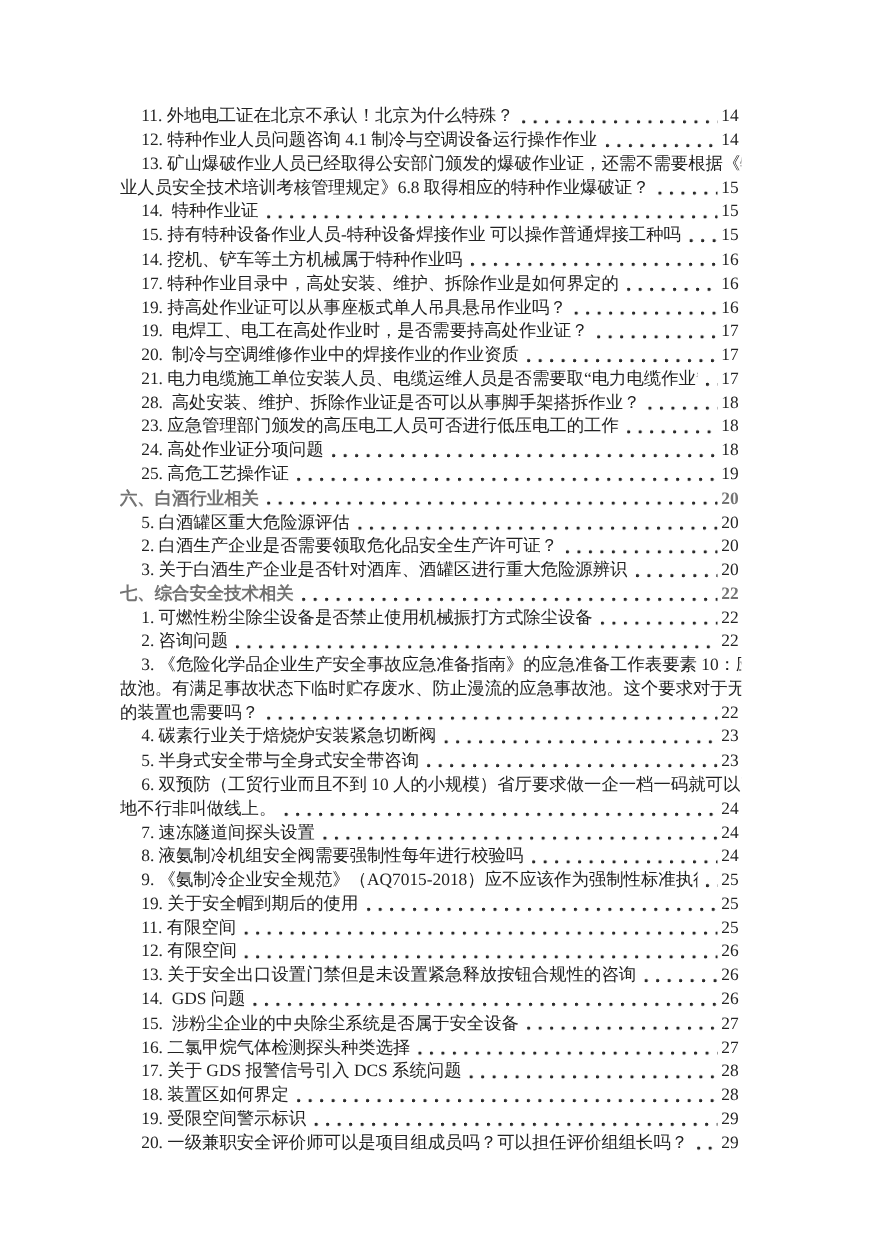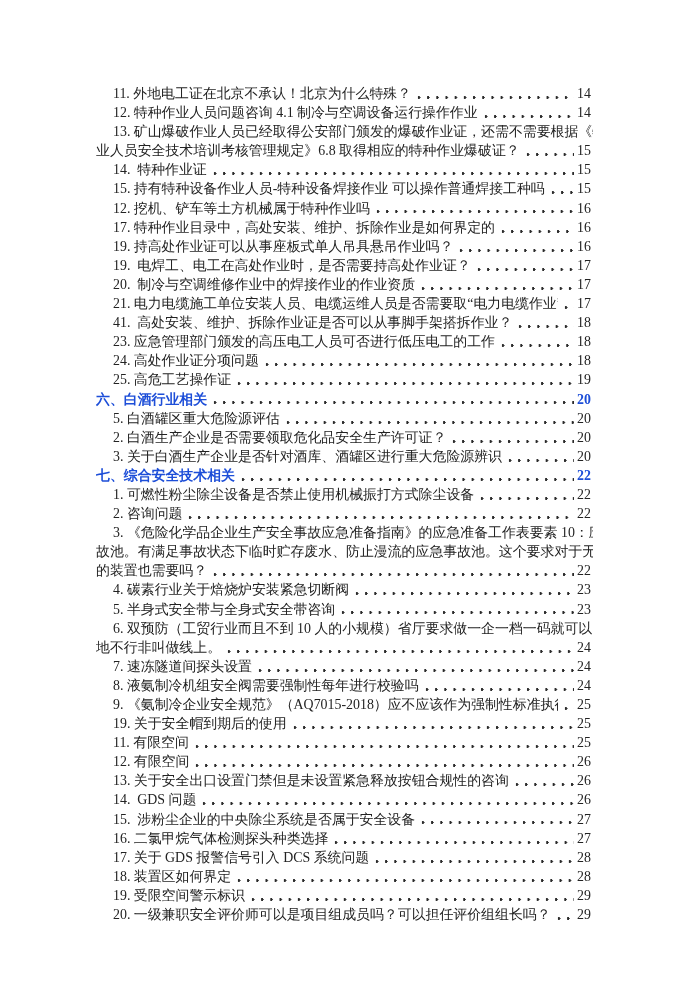--- a/index.html
+++ b/index.html
@@ -19,21 +19,21 @@
     position: absolute;
     left: 96px;
     top: 84px;
     width: 497px;
     font-size: 13.9px;
     line-height: 19.1px;
     color: #222222;
     letter-spacing: 0;
   }
   .entry { }
-  .entry.section { font-weight: 700; color: #1d4ed8; }
+  .entry.section { font-weight: 700; color: #737373; }
   .line {
     white-space: pre;
     overflow: hidden;
   }
   .line.indent { padding-left: 17px; }
   .line.last { display: flex; }
   .line.last .t {
     flex: 0 1 auto;
     white-space: pre;
     overflow: hidden;
@@ -69,39 +69,39 @@
         <div class="line indent">13. 矿山爆破作业人员已经取得公安部门颁发的爆破作业证，还需不需要根据《特种作</div>
         <div class="line last"><span class="t">业人员安全技术培训考核管理规定》6.8 取得相应的特种作业爆破证？</span><span class="dots"></span><span class="pg">15</span></div>
       </div>
       <div class="entry">
         <div class="line indent last"><span class="t">14.  特种作业证</span><span class="dots"></span><span class="pg">15</span></div>
       </div>
       <div class="entry">
         <div class="line indent last"><span class="t">15. 持有特种设备作业人员-特种设备焊接作业 可以操作普通焊接工种吗</span><span class="dots"></span><span class="pg">15</span></div>
       </div>
       <div class="entry">
-        <div class="line indent last"><span class="t">12. 挖机、铲车等土方机械属于特种作业吗</span><span class="dots"></span><span class="pg">16</span></div>
+        <div class="line indent last"><span class="t">14. 挖机、铲车等土方机械属于特种作业吗</span><span class="dots"></span><span class="pg">16</span></div>
       </div>
       <div class="entry">
         <div class="line indent last"><span class="t">17. 特种作业目录中，高处安装、维护、拆除作业是如何界定的</span><span class="dots"></span><span class="pg">16</span></div>
       </div>
       <div class="entry">
         <div class="line indent last"><span class="t">19. 持高处作业证可以从事座板式单人吊具悬吊作业吗？</span><span class="dots"></span><span class="pg">16</span></div>
       </div>
       <div class="entry">
         <div class="line indent last"><span class="t">19.  电焊工、电工在高处作业时，是否需要持高处作业证？</span><span class="dots"></span><span class="pg">17</span></div>
       </div>
       <div class="entry">
         <div class="line indent last"><span class="t">20.  制冷与空调维修作业中的焊接作业的作业资质</span><span class="dots"></span><span class="pg">17</span></div>
       </div>
       <div class="entry">
         <div class="line indent last"><span class="t">21. 电力电缆施工单位安装人员、电缆运维人员是否需要取“电力电缆作业”证</span><span class="dots"></span><span class="pg">17</span></div>
       </div>
       <div class="entry">
-        <div class="line indent last"><span class="t">41.  高处安装、维护、拆除作业证是否可以从事脚手架搭拆作业？</span><span class="dots"></span><span class="pg">18</span></div>
+        <div class="line indent last"><span class="t">28.  高处安装、维护、拆除作业证是否可以从事脚手架搭拆作业？</span><span class="dots"></span><span class="pg">18</span></div>
       </div>
       <div class="entry">
         <div class="line indent last"><span class="t">23. 应急管理部门颁发的高压电工人员可否进行低压电工的工作</span><span class="dots"></span><span class="pg">18</span></div>
       </div>
       <div class="entry">
         <div class="line indent last"><span class="t">24. 高处作业证分项问题</span><span class="dots"></span><span class="pg">18</span></div>
       </div>
       <div class="entry">
         <div class="line indent last"><span class="t">25. 高危工艺操作证</span><span class="dots"></span><span class="pg">19</span></div>
       </div>

